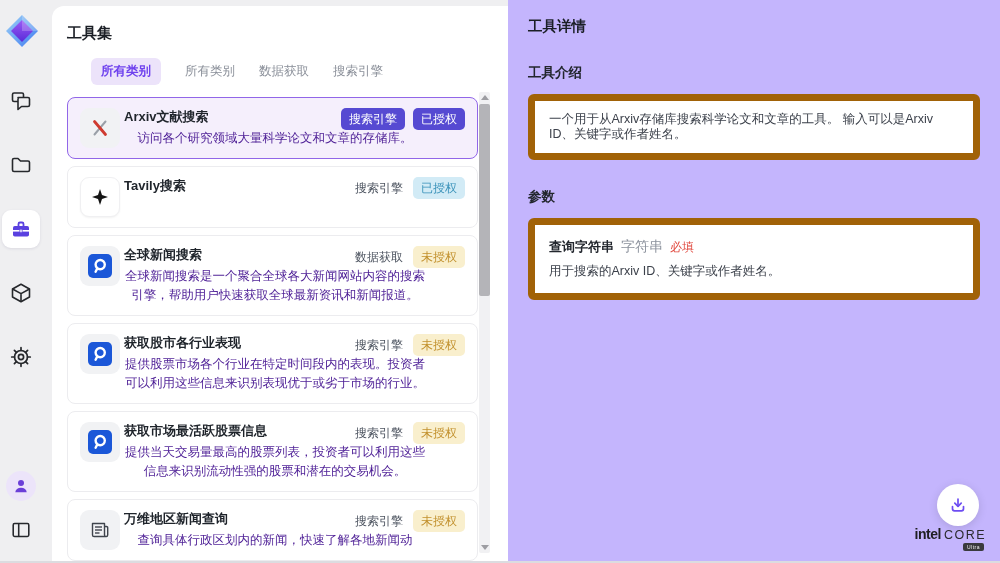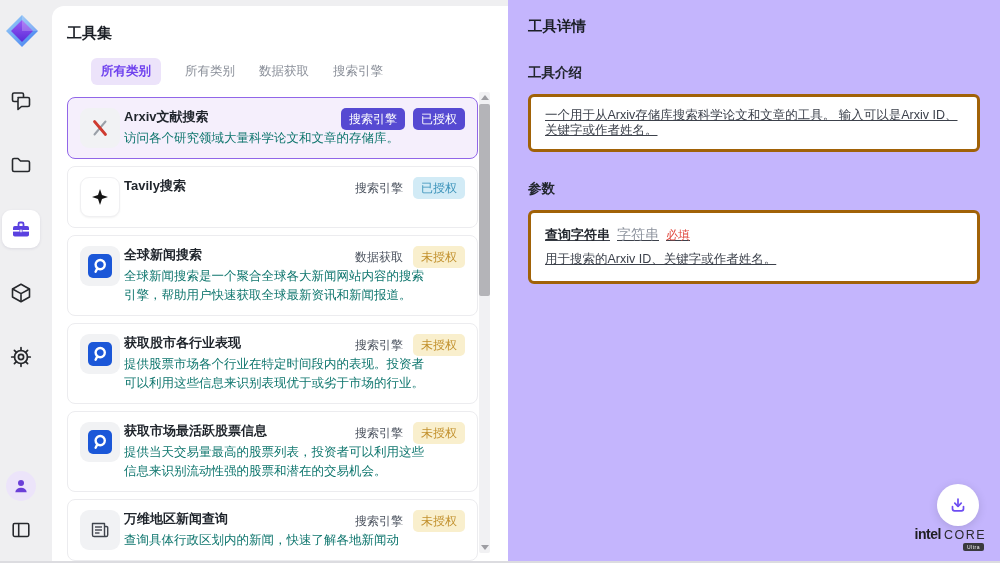--- a/index.html
+++ b/index.html
@@ -26,40 +26,40 @@
   .tab { font-size:12.5px; color:#8a8f99; cursor:pointer; white-space:nowrap; }
   .tab.active { color:#6f42ee; background:#ece3fa; padding:5px 10px; border-radius:6px; font-weight:bold; }
   .cards { margin-top:12px; display:flex; flex-direction:column; gap:7px; width:411px; }
   .card { position:relative; background:#ffffff; border:1px solid #ececef; border-radius:8px; padding:10px 12px; display:flex; gap:4px; cursor:pointer; }
   .card.selected { background:#f5effc; border:1.5px solid #9166e8; }
   .tool-icon-box { flex:none; width:40px; height:40px; border-radius:9px; background:#f1f2f4; display:flex; align-items:center; justify-content:center; }
   .tool-icon-box.white { background:#ffffff; border:1px solid #f0f0f2; box-shadow:0 1px 2px rgba(0,0,0,.05); }
   .blue-sq { width:24px; height:24px; border-radius:5px; background:#1b57d8; display:flex; align-items:center; justify-content:center; }
   .card-text { flex:1; min-width:0; }
   .card-title { font-size:13px; font-weight:bold; color:#1f242b; line-height:18px; }
-  .card-desc { margin-top:3px; font-size:12.5px; color:#0f766e; line-height:19px; max-width:302px; }
+  .card-desc { margin-top:3px; font-size:12.5px; color:#4c1d95; line-height:19px; max-width:302px;text-align:center; }
   .badges { position:absolute; top:10px; right:12px; display:flex; gap:8px; align-items:center; }
   .badge { font-size:12px; line-height:1; padding:5px 8px; border-radius:5px; white-space:nowrap; }
   .badge.cat-plain { color:#4e5561; padding:5px 2px; }
   .badge.purple { background:#564ad2; color:#ffffff; }
   .badge.blue { background:#d2ebf6; color:#3b93ba; }
   .badge.yellow { background:#f9efcd; color:#c2912e; }
 
   
   .scrollbar { position:absolute; top:86px; bottom:10px; right:18px; width:11px; background:#f1f1f3; border-radius:2px; }
   .scroll-up, .scroll-down { position:absolute; left:2px; width:0; height:0; border-left:4px solid transparent; border-right:4px solid transparent; }
   .scroll-up { top:3px; border-bottom:5px solid #9d9da2; }
   .scroll-down { bottom:3px; border-top:5px solid #9d9da2; }
   .scroll-thumb { position:absolute; top:12px; left:0; width:11px; height:192px; background:#b4b4b8; border-radius:2px; }
 
   
   .detail-panel { position:absolute; left:508px; top:0; right:0; bottom:0; background:#c4b5fd; padding:17px 20px; }
   .detail-title { font-size:14.5px; font-weight:bold; color:#1b1f26; }
   .section-heading { font-size:13.5px; font-weight:bold; color:#22262d; margin-top:28px; }
-  .box { margin-top:12px; background:#ffffff; border:3px solid #a16207; border-radius:6px; padding:11px 14px; font-size:12.5px; color:#3c414b; line-height:15px;text-decoration:underline; }
+  .box { margin-top:12px; background:#ffffff; border:7px solid #a16207; border-radius:6px; padding:11px 14px; font-size:12.5px; color:#3c414b; line-height:15px; }
   .box.param { padding:14px; }
   .param-row { display:flex; align-items:baseline; gap:7px; }
   .param-name { font-size:13px; font-weight:bold; color:#23272e; }
   .param-type { font-size:14px; color:#8b919c; }
   .param-required { font-size:12px; color:#e14b41; }
   .param-desc { margin-top:9px; font-size:12.5px; color:#3c414b; }
 
   
   .fab { position:absolute; right:21px; bottom:37px; width:42px; height:42px; border-radius:50%; background:#ffffff; box-shadow:0 2px 10px rgba(0,0,0,.13); display:flex; align-items:center; justify-content:center; cursor:pointer; }
   .intel-brand { position:absolute; right:14px; bottom:12px; display:flex; flex-direction:column; align-items:flex-end; }

